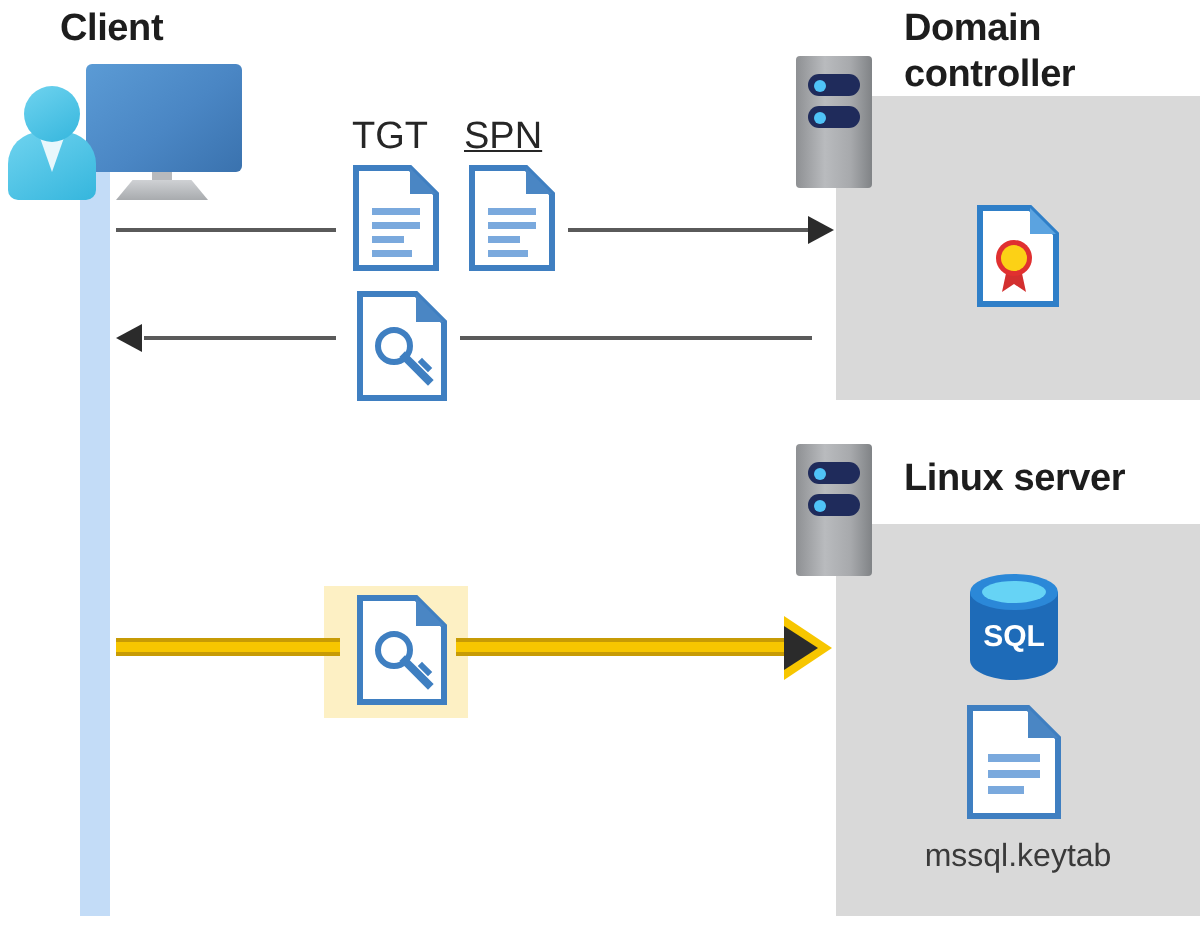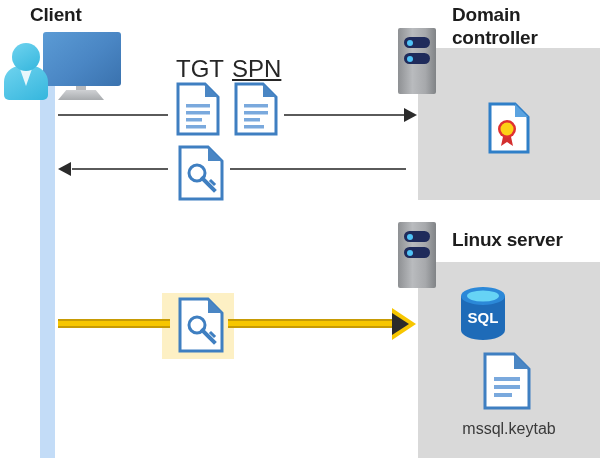--- a/index.html
+++ b/index.html
@@ -27,21 +27,21 @@
   .rack-dc{left:398px;top:28px;}
   .rack-lx{left:398px;top:222px;}
 
   
   .title{color:#1d1d1d;font-weight:bold;font-size:19px;line-height:23px;letter-spacing:-0.2px;}
   .title-client{left:30px;top:3px;width:140px;}
   .title-dc{left:452px;top:3px;width:146px;}
   .title-lx{left:452px;top:228px;width:148px;}
 
   
-  .tag{color:#262626;font-size:24px;line-height:22px;}
+  .tag{color:#262626;font-size:19px;line-height:22px;}
   .tag-tgt{left:176px;top:58px;}
   .tag-spn{left:232px;top:58px;text-decoration:underline;}
   .filelabel{left:418px;top:420px;width:182px;text-align:center;
              color:#3a3a3a;font-size:16px;}
 
   
   .ws-screen{left:43px;top:32px;width:78px;height:54px;border-radius:3px;
              background:linear-gradient(140deg,#5b9bd5 0%,#4a86c4 55%,#3a72ae 100%);}
   .ws-neck{left:76px;top:86px;width:10px;height:8px;background:#b8babd;}
   .ws-base{left:58px;top:90px;width:46px;height:10px;
@@ -82,21 +82,21 @@
 
   
   .doc{position:absolute;}
   .doc svg{display:block;}
   .doc-tgt{left:176px;top:82px;}
   .doc-spn{left:234px;top:82px;}
   .doc-key1{left:178px;top:145px;}
   .doc-key2{left:178px;top:297px;}
   .doc-cert{left:488px;top:102px;}
   .doc-keytab{left:483px;top:352px;}
-  .db-sql{left:458px;top:285px;}
+  .db-sql{left:482px;top:285px;}
 </style>
 </head>
 <body>
 
 <div id="stage">
 
   <div class="abs panel panel-dc"></div>
   <div class="abs panel panel-lx"></div>
 
   <div class="abs lifeline"></div>

